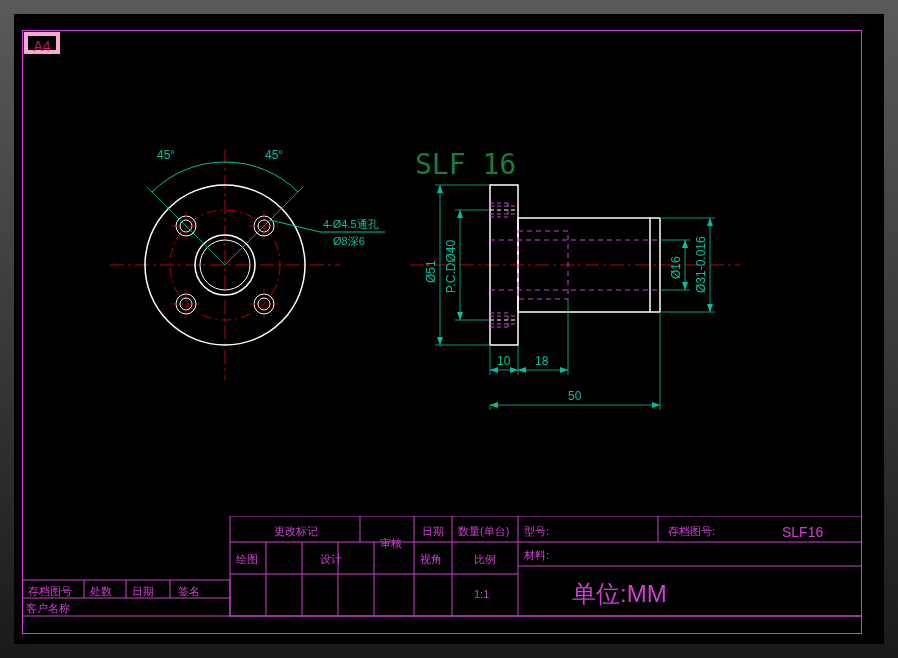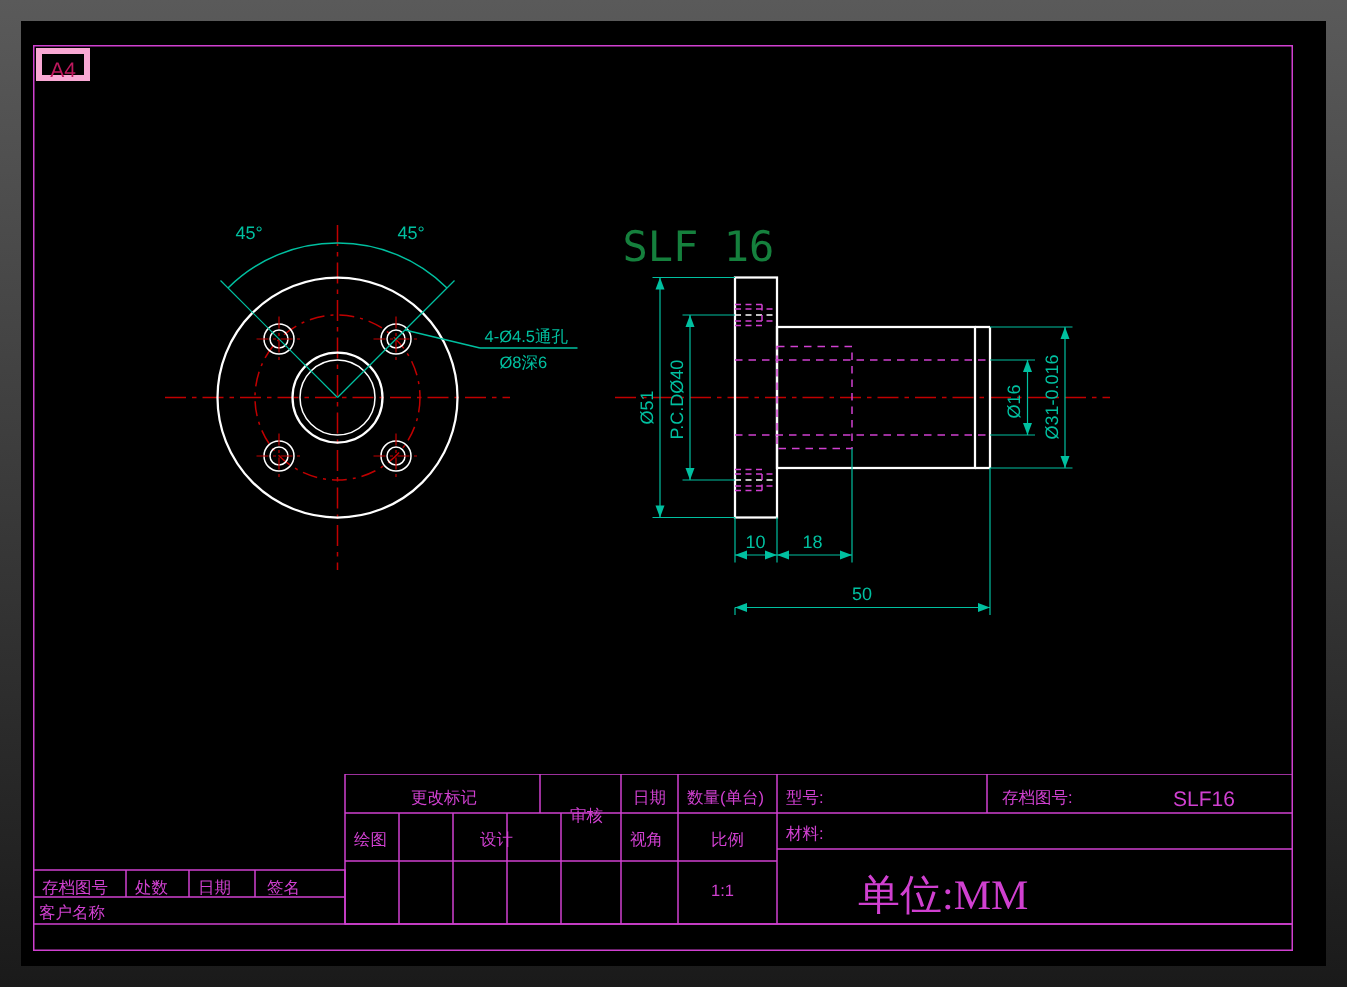--- a/index.html
+++ b/index.html
@@ -68,22 +68,22 @@
     white-space: nowrap;
   }
   .tb-val {
     position: absolute;
     color: #d040d0;
     font-size: 14px;
   }
   .unit-label {
     position: absolute;
     color: #d040d0;
-    font-size: 28px;
-    font-family: Liberation Serif, serif;
+    font-size: 24px;
+    font-family: Liberation Sans, sans-serif;
   }
   .dim-text {
     fill: #00c0a0;
     font-size: 12px;
     font-family: Arial;
   }
   .dim-text-v {
     fill: #00c0a0;
     font-size: 12px;
     font-family: Arial;

